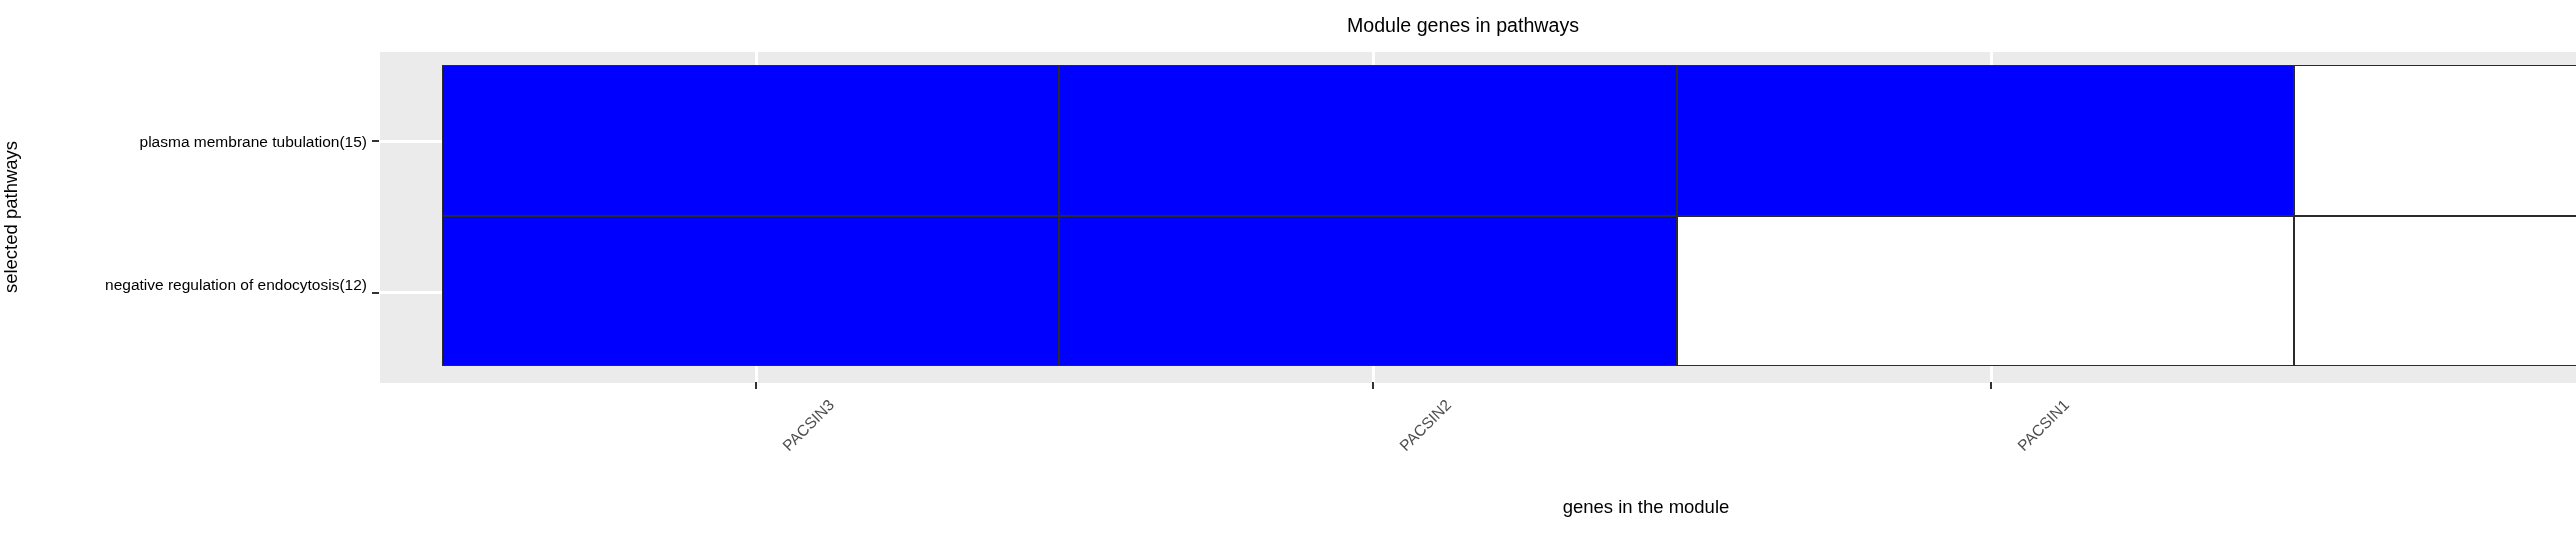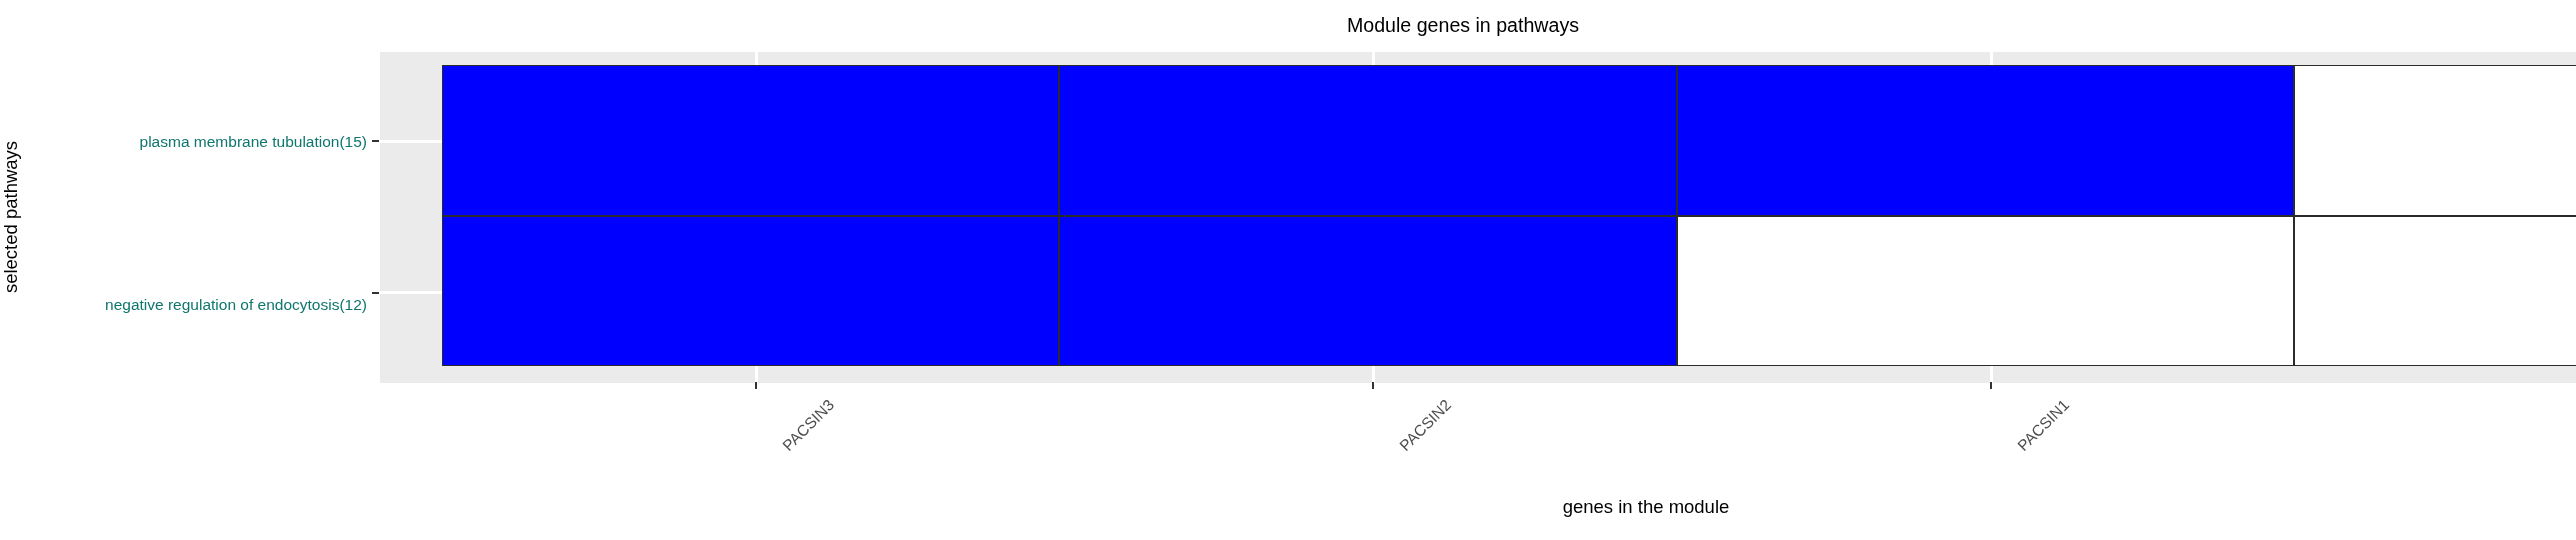--- a/index.html
+++ b/index.html
@@ -121,21 +121,21 @@
     color: #4d4d4d;
     white-space: nowrap;
     transform: rotate(-45deg);
     transform-origin: right top;
     text-align: right;
   }
   .ylabel {
     position: absolute;
     right: 0;
     font-size: 15.5px;
-    color: #0f766e;
+    color: #000000;
     white-space: nowrap;
     text-align: right;
   }
   #y-labels {
     position: absolute;
     left: 0;
     top: 0;
     width: 367px;
     height: 541px;
   }
@@ -144,21 +144,21 @@
 <body>
 
 <div id="plot-title">Module genes in pathways</div>
 
 <div id="y-axis-title">
   <span>selected pathways</span>
 </div>
 
 <div id="y-labels">
   <div class="ylabel" style="top: 133px;">plasma membrane tubulation(15)</div>
-  <div class="ylabel" style="top: 296px;">negative regulation of endocytosis(12)</div>
+  <div class="ylabel" style="top: 276px;">negative regulation of endocytosis(12)</div>
 </div>
 
 <div class="tick-y" style="top: 140px;"></div>
 <div class="tick-y" style="top: 292px;"></div>
 
 <div id="panel">
   <div class="grid-major-v" style="left: 375px;"></div>
   <div class="grid-major-v" style="left: 992px;"></div>
   <div class="grid-major-v" style="left: 1610px;"></div>
 

